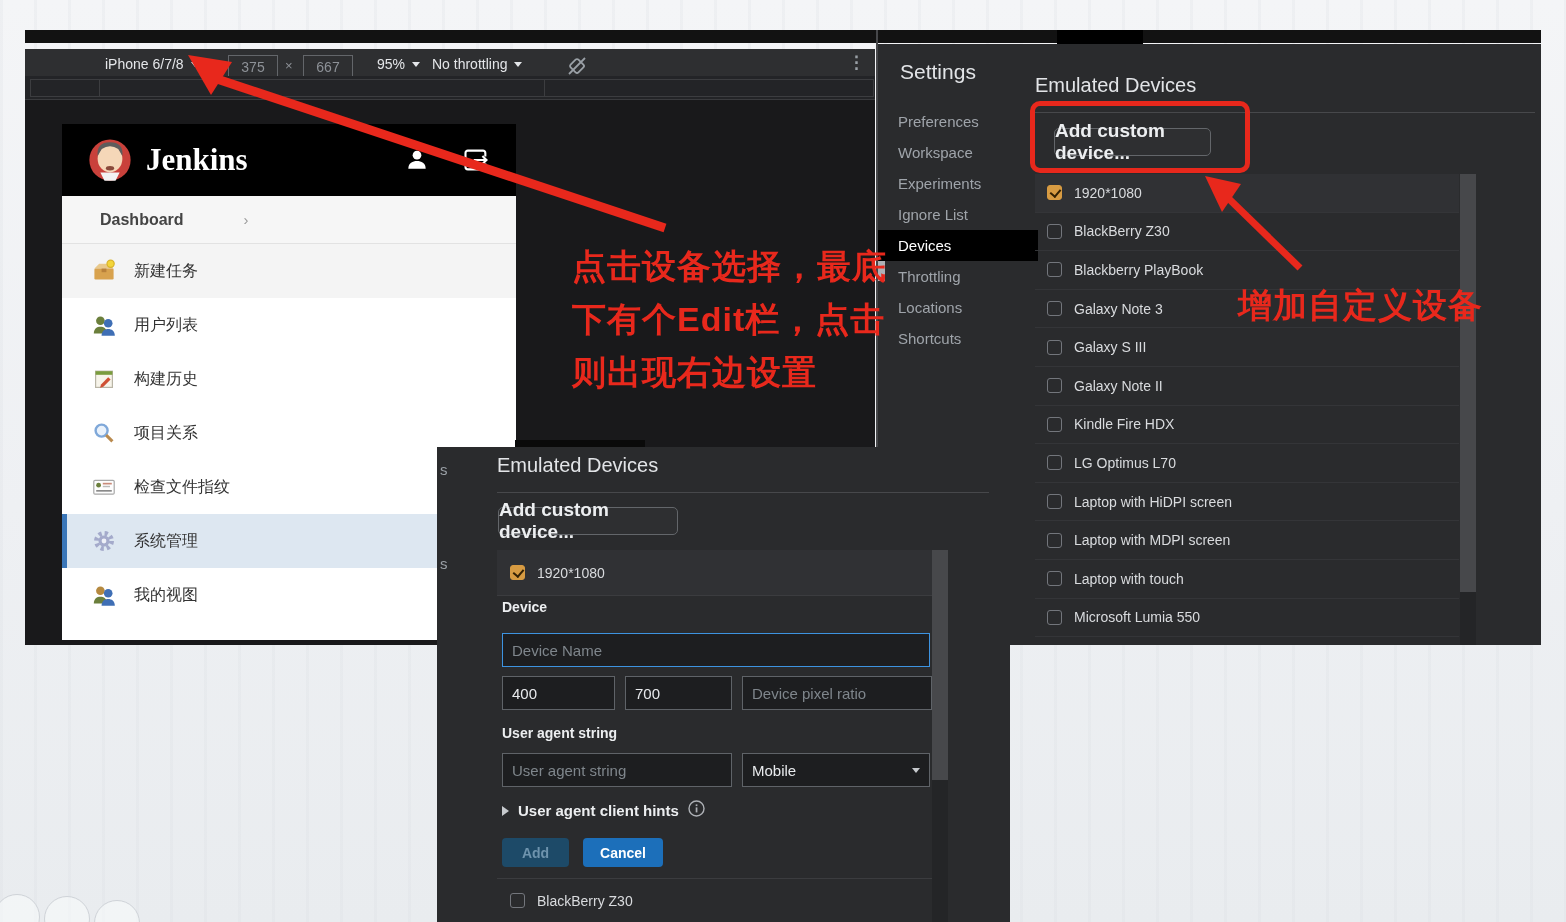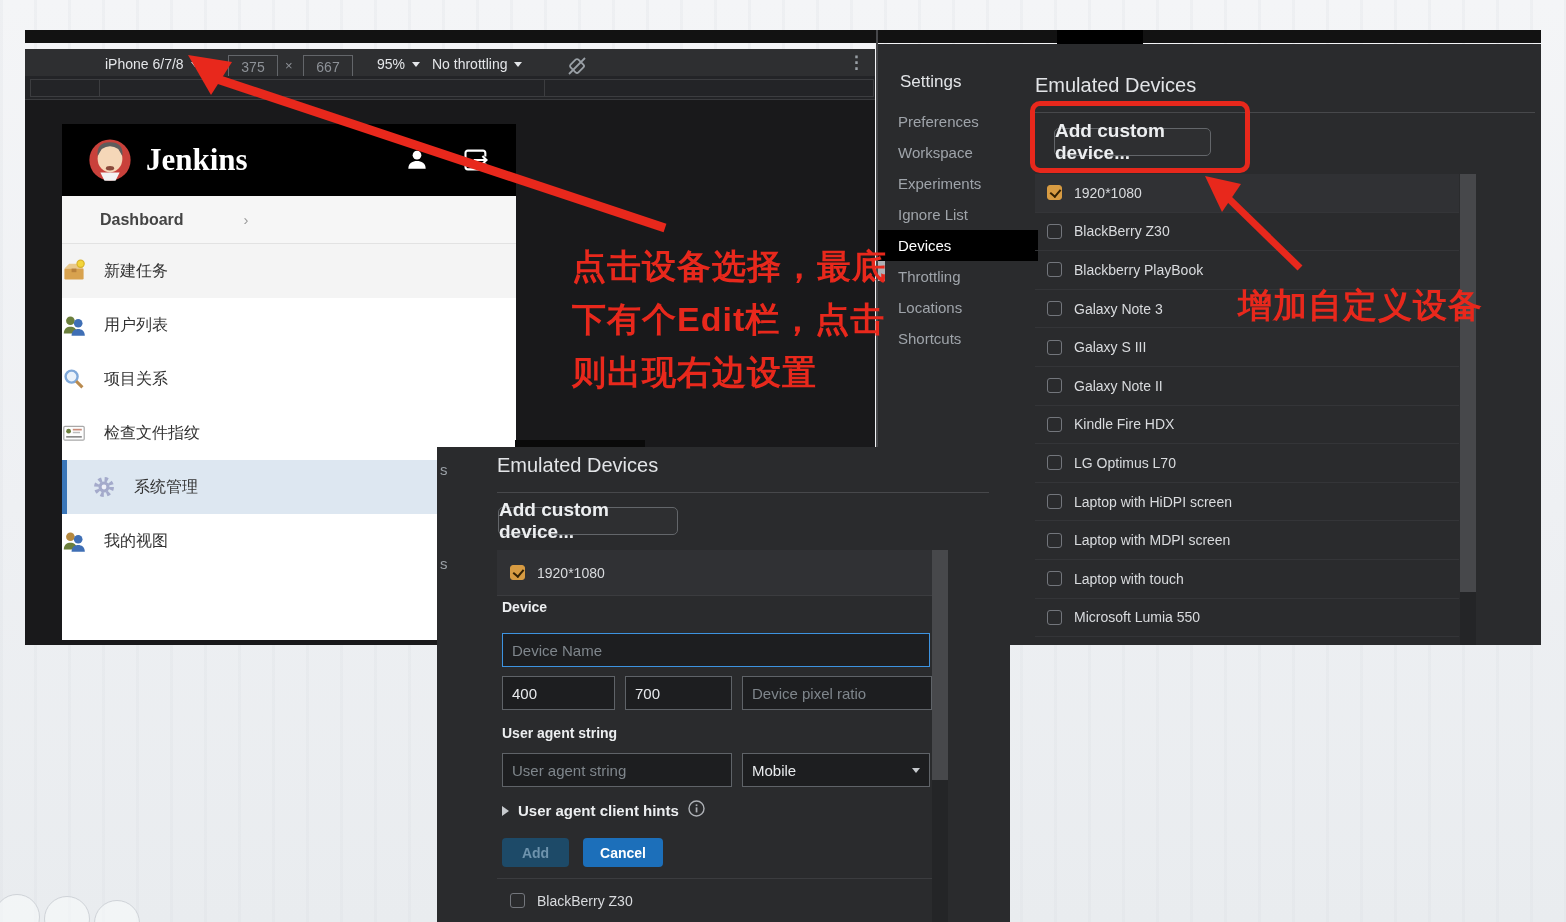--- a/index.html
+++ b/index.html
@@ -40,21 +40,21 @@
   .toolbar { background:#2e2f31; color:#dfe1e4;margin-top:7px; }
   .tb-item { display:flex; align-items:center; gap:7px; font-size:14px; color:#e4e6e9; }
   .tb-box { border:1px solid #63666a; color:#8d9197; font-size:14px;
     display:flex; align-items:center; justify-content:center; background:transparent; }
 
   
   .nav-item { color:#9fa4aa; font-size:15px; padding:7px 0 7px 20px; width:160px; }
   .nav-item.selected { background:#000; color:#fff; }
 
   
-  .jk-row { display:flex; align-items:center; height:54px; 
+  .jk-row { display:flex; align-items:center; height:54px; padding-left:30px;
     gap:18px; font-size:16px; color:#333; background:#fff; }
   .jk-row .mi { width:24px; height:24px; flex:none; }
   .jk-row.selected { background:#dde7f1; border-left:5px solid #3a76b8; padding-left:25px; }
   .jk-row:first-child { background:#f4f4f4; }
 
   
   .dev-row { height:38.6px; padding-left:12px; border-bottom:1px solid #343538; }
   .dev-row.checked { background:#303134; }
 
   
@@ -155,20 +155,28 @@
         <div class="jk-row">
           <span class="mi"><svg width="24" height="24" viewBox="0 0 20 20">
               <circle cx="7" cy="6.5" r="3.6" fill="#6b7f3c"></circle>
               <path d="M1.5 17c0-4 2.7-5.6 5.5-5.6S12.5 13 12.5 17z" fill="#6b7f3c"></path>
               <circle cx="13.5" cy="8.5" r="3.6" fill="#3f6fb5"></circle>
               <path d="M8 19c0-4 2.7-5.6 5.5-5.6S19 15 19 19z" fill="#3f6fb5"></path>
             </svg></span>
           <span>用户列表</span>
         </div>
 
+        <div class="jk-row">
+          <span class="mi"><svg width="24" height="24" viewBox="0 0 20 20">
+              <rect x="3" y="3.5" width="14" height="13.5" fill="#f7f4ea" stroke="#b9b5a6"></rect>
+              <rect x="3" y="3.5" width="14" height="3" fill="#7a9c3e"></rect>
+              <path d="M7.5 14.5l6-6 2 2-6 6-2.8.8z" fill="#cf5034"></path>
+            </svg></span>
+          <span>构建历史</span>
+        </div>
 
         <div class="jk-row">
           <span class="mi"><svg width="24" height="24" viewBox="0 0 20 20">
               <circle cx="8" cy="8" r="5" fill="#eaf2fb" stroke="#7fa8d9" stroke-width="2"></circle>
               <line x1="11.8" y1="11.8" x2="17" y2="17" stroke="#b98a4e" stroke-width="2.6"></line>
             </svg></span>
           <span>项目关系</span>
         </div>
 
         <div class="jk-row">
@@ -199,21 +207,21 @@
               <path d="M8 19c0-4 2.7-5.6 5.5-5.6S19 15 19 19z" fill="#3f6fb5"></path>
             </svg></span>
           <span>我的视图</span>
         </div>
       </div>
   </div>
 
   <div class="abs" style="left:876px;top:30px;width:2px;height:615px;background:#46474a;"></div>
 
   <div class="abs panel-dark" style="left:878px;top:44px;width:663px;height:601px;">
-    <div class="abs hdg" style="left:22px;top:28px;font-size:17px;">Settings</div>
+    <div class="abs hdg" style="left:22px;top:16px;font-size:21px;">Settings</div>
     <div class="abs" style="left:0;top:193px;width:7px;height:44px;background:#aeb1b6;"></div>
     <div class="abs" style="left:0;top:62px;">
 
         <div class="nav-item">
           <span>Preferences</span>
         </div>
 
         <div class="nav-item">
           <span>Workspace</span>
         </div>

